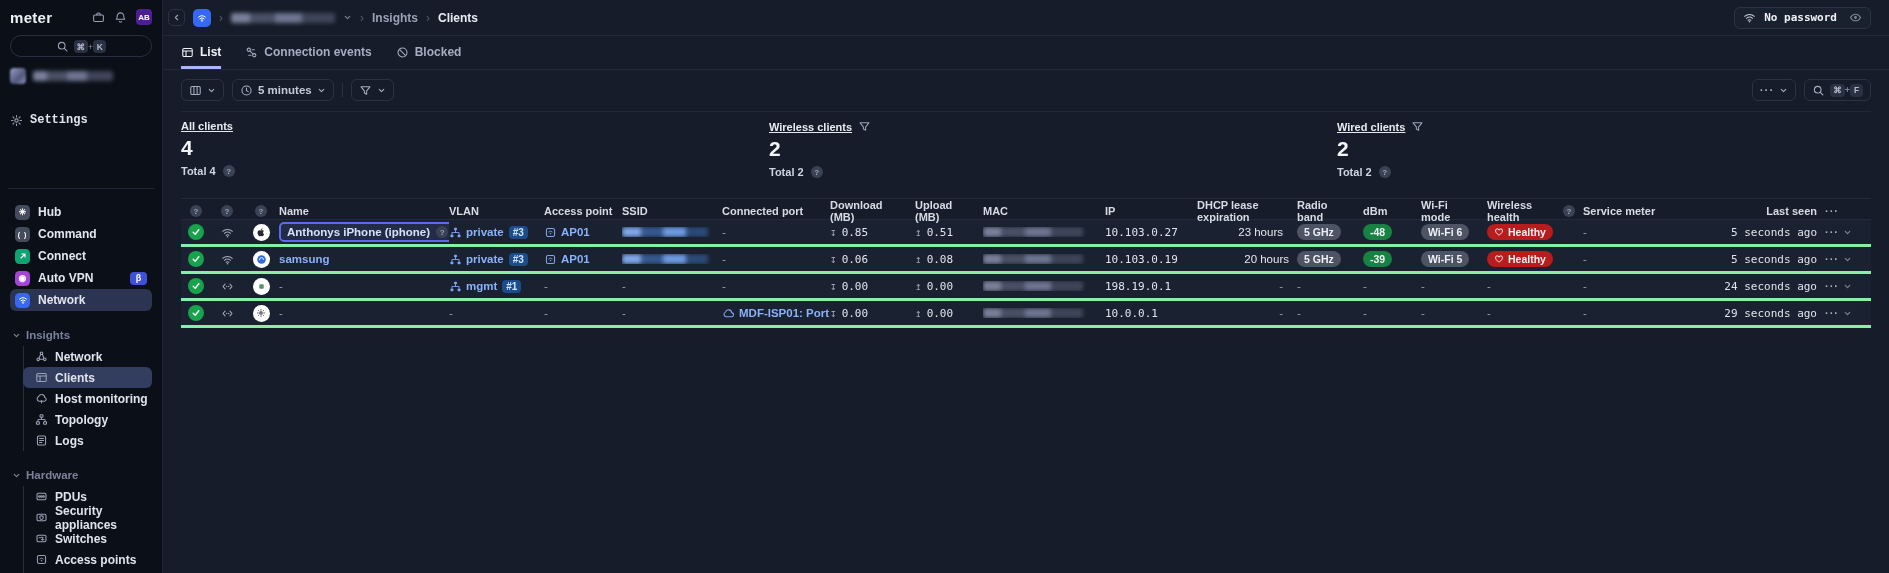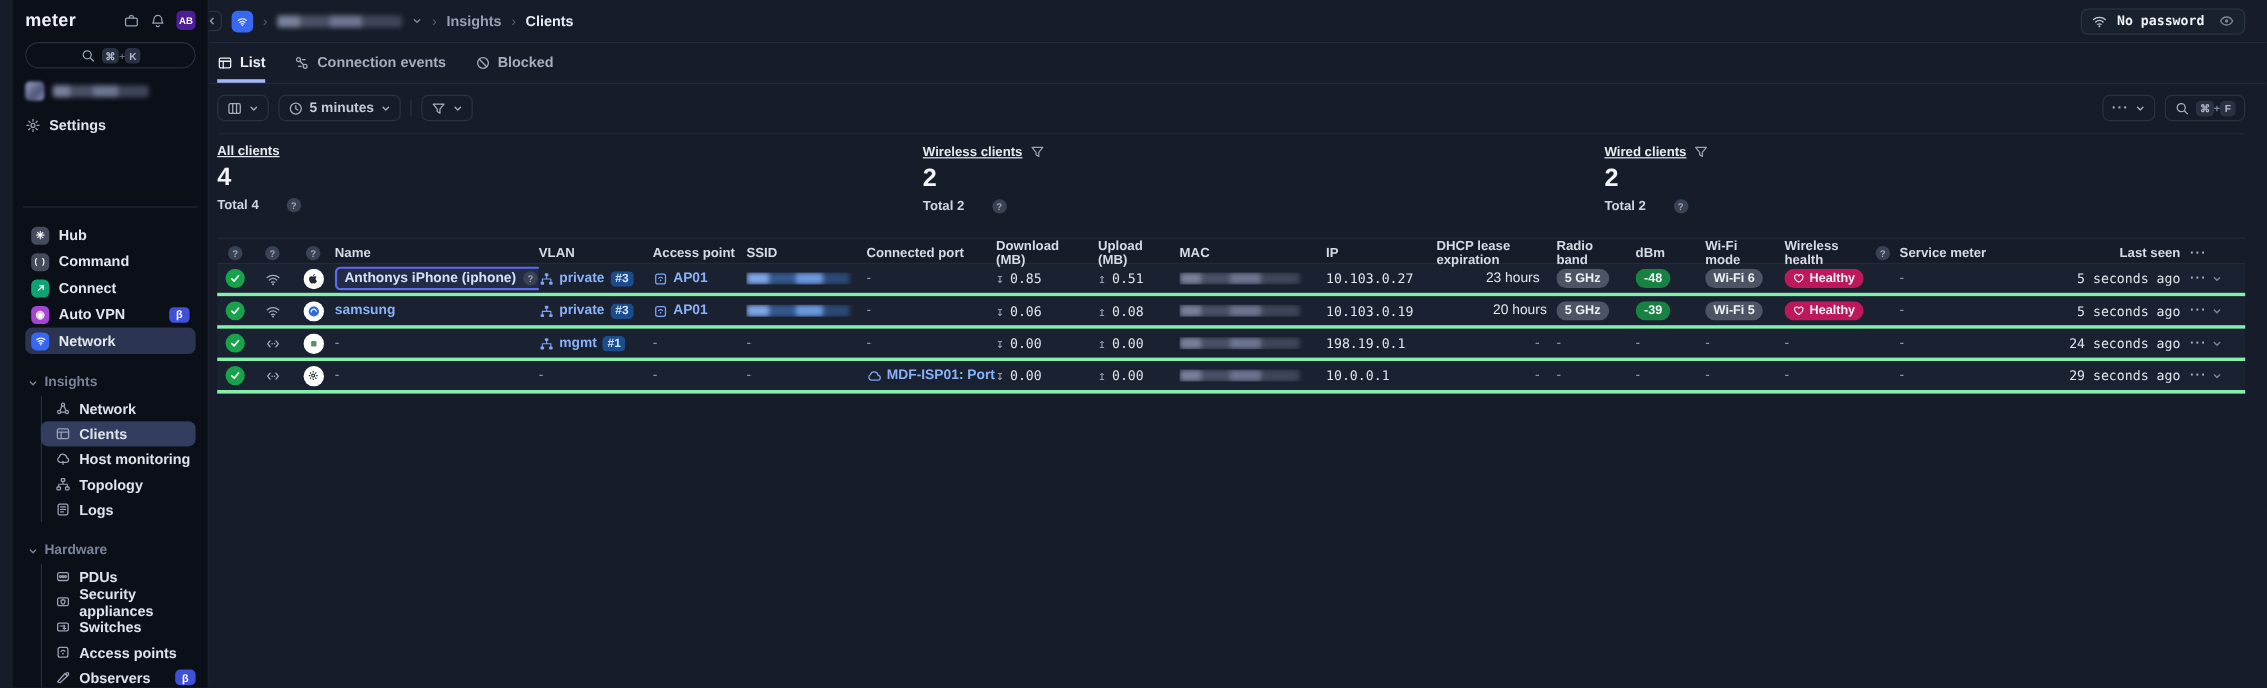--- a/index.html
+++ b/index.html
@@ -7,38 +7,38 @@
   body {
     background:#161c29; color:#e3e7ef;
     font-family:"Liberation Sans", sans-serif; font-size:12px;
     position:relative;
   }
   .ic { display:inline-flex; align-items:center; justify-content:center; }
   .ic svg { display:block; }
 
   
   .sidebar {
-    position:absolute; left:11px; top:0; width:163px; height:573px;
+    position:absolute; left:0; top:0; width:163px; height:573px;
     background:#0b0f18; border-right:1px solid #1d2433; padding:8px 10px;
   }
   .logo-row { display:flex; align-items:center; height:18px; }
   .logo { font-size:15px; font-weight:700; letter-spacing:.3px; color:#eef0f6; }
   .logo-icons { margin-left:auto; display:flex; align-items:center; gap:9px; color:#98a1b4; }
   .avatar { width:16px; height:16px; border-radius:4px; background:#4c1d95; color:#fff;
     font-size:8px; font-weight:700; display:flex; align-items:center; justify-content:center; }
   .search-pill { margin-top:9px; height:22px; border:1px solid #272e3e; border-radius:999px;
     display:flex; align-items:center; justify-content:center; gap:5px; color:#98a1b4; }
   .keycap { min-width:13px; height:13px; padding:0 3px; background:#2a3142; border-radius:4px;
     font-size:8.5px; color:#b2bac9; display:inline-flex; align-items:center; justify-content:center; font-weight:700;}
   .key-joiner { font-size:9px; color:#7e8799; }
   .org-row { margin-top:11px; display:flex; align-items:center; gap:7px; }
   .org-avatar { width:16px; height:16px; border-radius:4px;
     background:linear-gradient(135deg,#9aa0c4,#51587a 60%,#8e94bb); filter:blur(1.2px); }
-  .settings-row { margin-top:13px; display:flex; align-items:center; gap:7px; color:#e0e4ed;
-    font-weight:600; font-size:12px; }
+  .settings-row { margin-top:29px; display:flex; align-items:center; gap:7px; color:#e0e4ed;
+    font-weight:600; font-size:12px;font-family:Liberation Mono, monospace; }
   .settings-row .ic { color:#98a1b4; }
   .side-divider { border-top:1px solid #202839; margin:61px -2px 12px; }
   .app-item { display:flex; align-items:center; gap:8px; height:22px; padding:0 5px; border-radius:6px;
     font-weight:600; color:#e2e6ee; font-size:12px; cursor:default; }
   .app-item.active { background:#2b3450; }
   .app-ic { width:15px; height:15px; border-radius:4.5px; display:flex; align-items:center; justify-content:center;
     color:#fff; font-size:8px; flex:0 0 auto; }
   .beta { margin-left:auto; background:#3f51d6; color:#fff; font-size:9px; border-radius:4px;
     width:17px; height:13px; display:flex; align-items:center; justify-content:center; }
   .section { margin-top:18px; }
@@ -83,21 +83,21 @@
   .dots { letter-spacing:1px; color:#a6aec0; font-weight:700; }
 
   .content-divider { border-top:1px solid #212836; margin:10px 18px 0; }
 
   .stats { position:relative; height:72px; margin:8px 18px 0; }
   .stat { position:absolute; top:0; }
   .stat .srow { display:flex; align-items:center; gap:6px;text-decoration:underline; }
   .stat .slabel { font-size:11px; font-weight:700; color:#e8ebf2; }
   .stat .ic { color:#9aa3b6; }
   .stat .snum { font-size:21px; font-weight:700; color:#f2f4f8; margin-top:4px; }
-  .stat .stotal { margin-top:5px; display:flex; align-items:center; gap:23px;
+  .stat .stotal { margin-top:5px; display:flex; align-items:center; gap:7px;
     font-size:11px; font-weight:700; color:#ced4e0; }
   .qcircle { width:12px; height:12px; border-radius:50%; background:#3a4254; color:#9aa6bb;
     font-size:8px; font-weight:700; display:inline-flex; align-items:center; justify-content:center; flex:0 0 auto; }
 
   
   .table { margin:6px 18px 0; }
   .tgrid { display:grid; align-items:center;
     grid-template-columns:30px 32px 36px 170px 95px 78px 100px 108px 85px 68px 122px 92px 100px 66px 58px 66px 96px 96px 1fr 46px; }
   .thead { border-top:1px solid #232a3a; border-bottom:1px solid #232a3a; height:22px;
     font-size:11px; font-weight:700; color:#d6dbe5; }
@@ -118,21 +118,21 @@
   .link .ic { color:#7ea6f3; }
   .name-box { display:inline-flex; align-items:center; gap:6px; border:2px solid #5b6bea; background:#232c47;
     border-radius:5px; padding:2px 6px; color:#d5e1fb; font-weight:600; }
   .vtag { background:#1c4c8c; color:#cfe4ff; font-size:10px; font-weight:700;
     border-radius:4px; padding:1px 4px; margin-left:5px; }
   .updown { color:#97a0b2; margin-right:5px; font-size:11px; }
   .pill { border-radius:999px; padding:2px 7px; font-size:10.5px; font-weight:700; color:#eef1f6;
     display:inline-flex; gap:4px; }
   .pill.grey { background:#4d5565; }
   .pill.green { background:#178241; }
-  .pill.health { background:#be185d; }
+  .pill.health { background:#b91c1c; }
   .redact { height:10px; border-radius:2px; filter:blur(2px);
     background:linear-gradient(90deg,#79819a 0 18%,#4a5166 18% 42%,#6d7590 42% 68%,#3f4659 68% 100%); }
   .redact.blue { background:linear-gradient(90deg,#7fa7e8 0 22%,#35598f 22% 48%,#6d9ae0 48% 74%,#2c4a78 74% 100%); }
   .row-actions { color:#8a94a8; gap:4px; font-size:11px; }
 </style>
 </head>
 <body>
 
 <div class="app">
 

